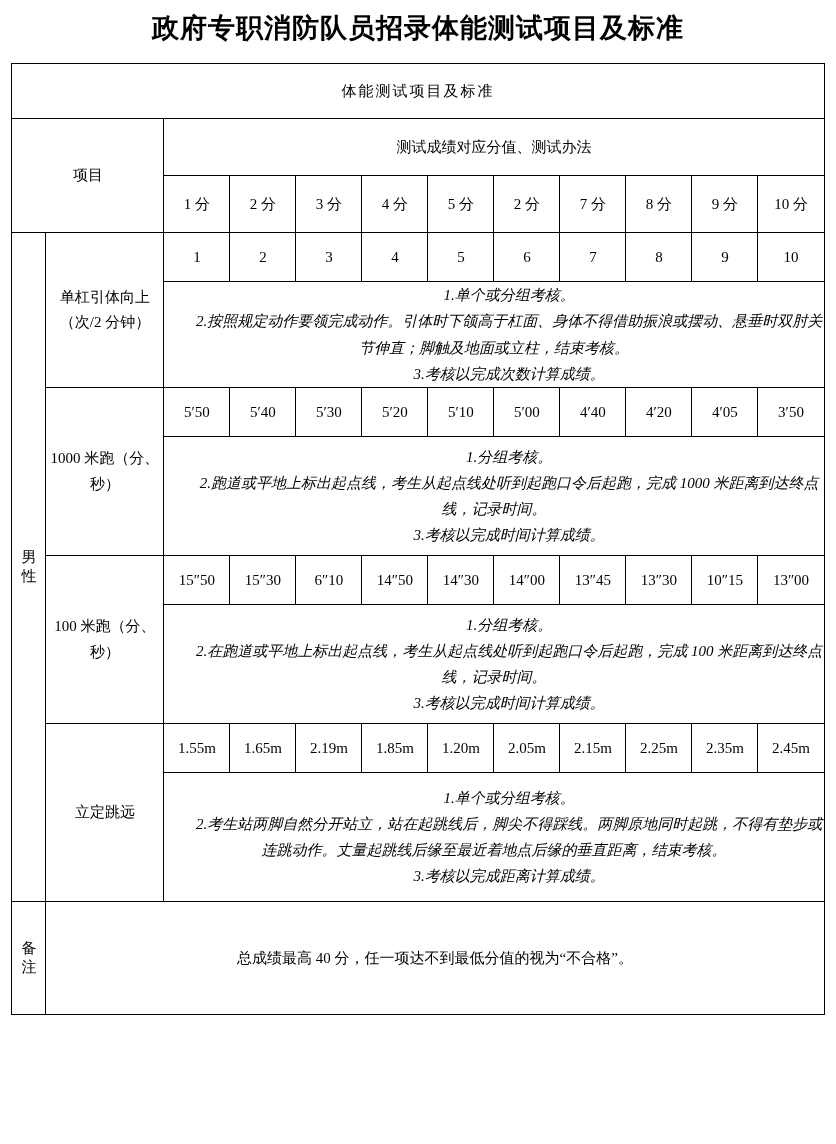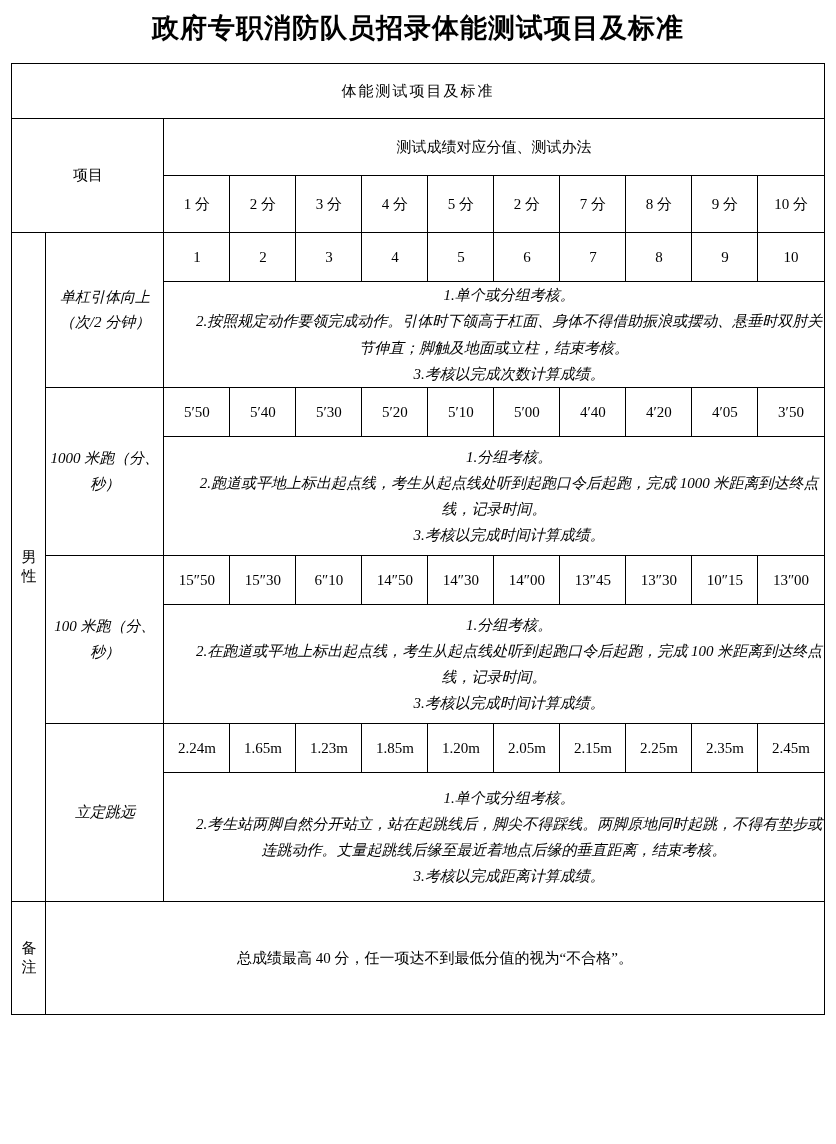--- a/index.html
+++ b/index.html
@@ -66,21 +66,20 @@
     line-height: 1.25;
   }
   .gender-cell .v {
     display: block;
   }
   .event-cell {
     width: 118px;
     font-size: 15px;
     line-height: 1.7;
     padding: 4px 6px;
-    font-style: italic;
   }
   .value-row td {
     height: 48px;
     font-size: 15px;
   }
   .notes {
     text-align: left;
     font-size: 15px;
     line-height: 1.75;
     padding: 8px 10px 10px 14px;
@@ -213,23 +212,23 @@
       <tr>
         <td class="notes" colspan="10" style="height:118px">
           <p>1.分组考核。</p>
           <p>2.在跑道或平地上标出起点线，考生从起点线处听到起跑口令后起跑，完成 100 米距离到达终点线，记录时间。</p>
           <p>3.考核以完成时间计算成绩。</p>
         </td>
       </tr>
 
       <tr class="value-row">
         <td class="event-cell" rowspan="2">立定跳远</td>
-        <td>2.24m</td>
+        <td>1.55m</td>
         <td>1.65m</td>
-        <td>1.23m</td>
+        <td>2.19m</td>
         <td>1.85m</td>
         <td>1.20m</td>
         <td>2.05m</td>
         <td>2.15m</td>
         <td>2.25m</td>
         <td>2.35m</td>
         <td>2.45m</td>
       </tr>
       <tr>
         <td class="notes" colspan="10" style="height:128px">

